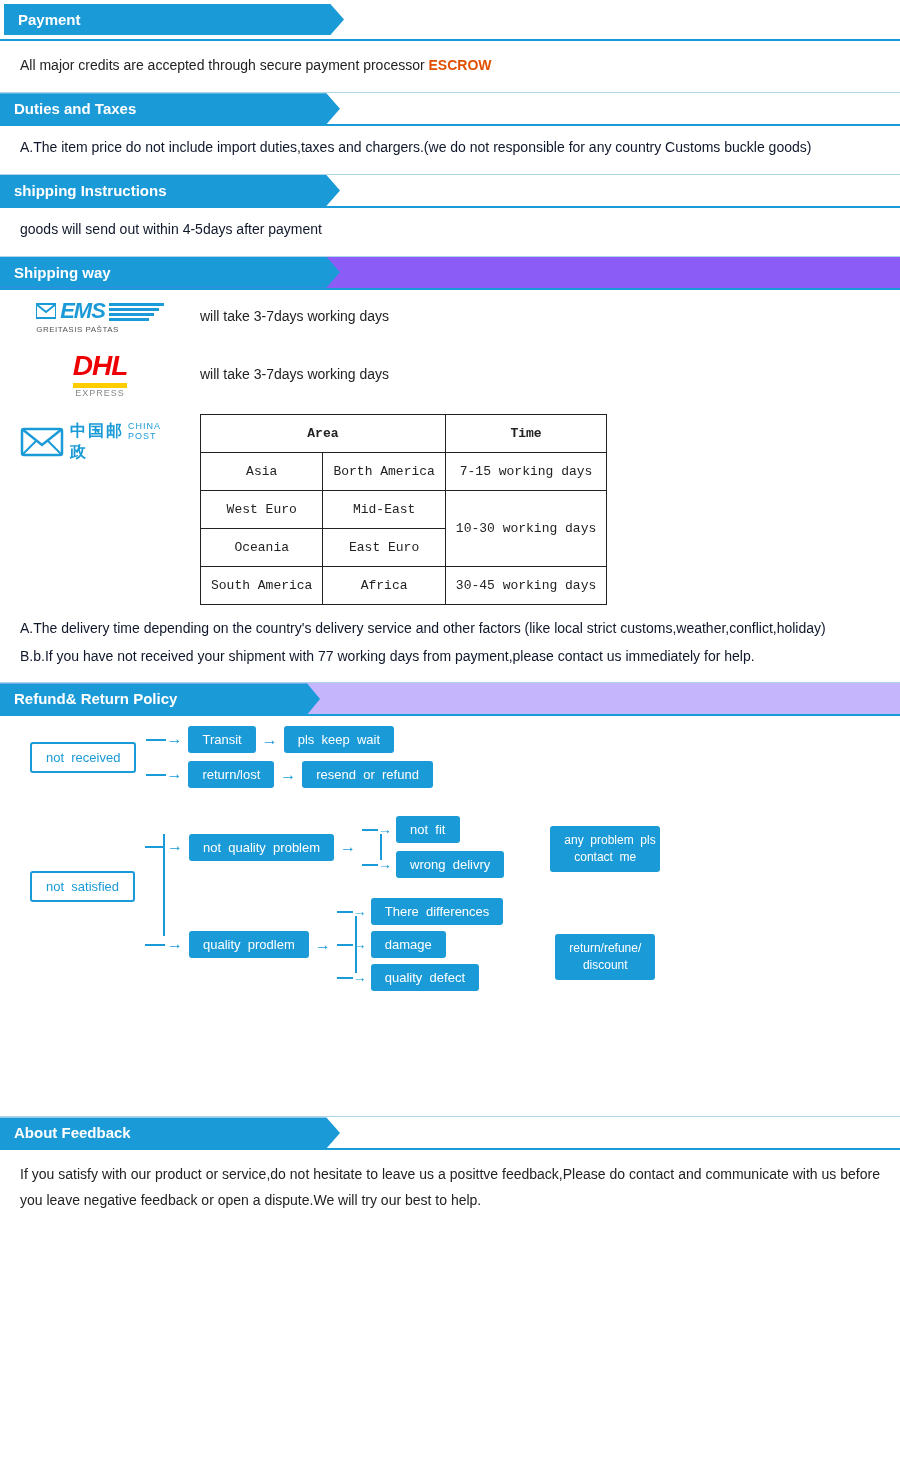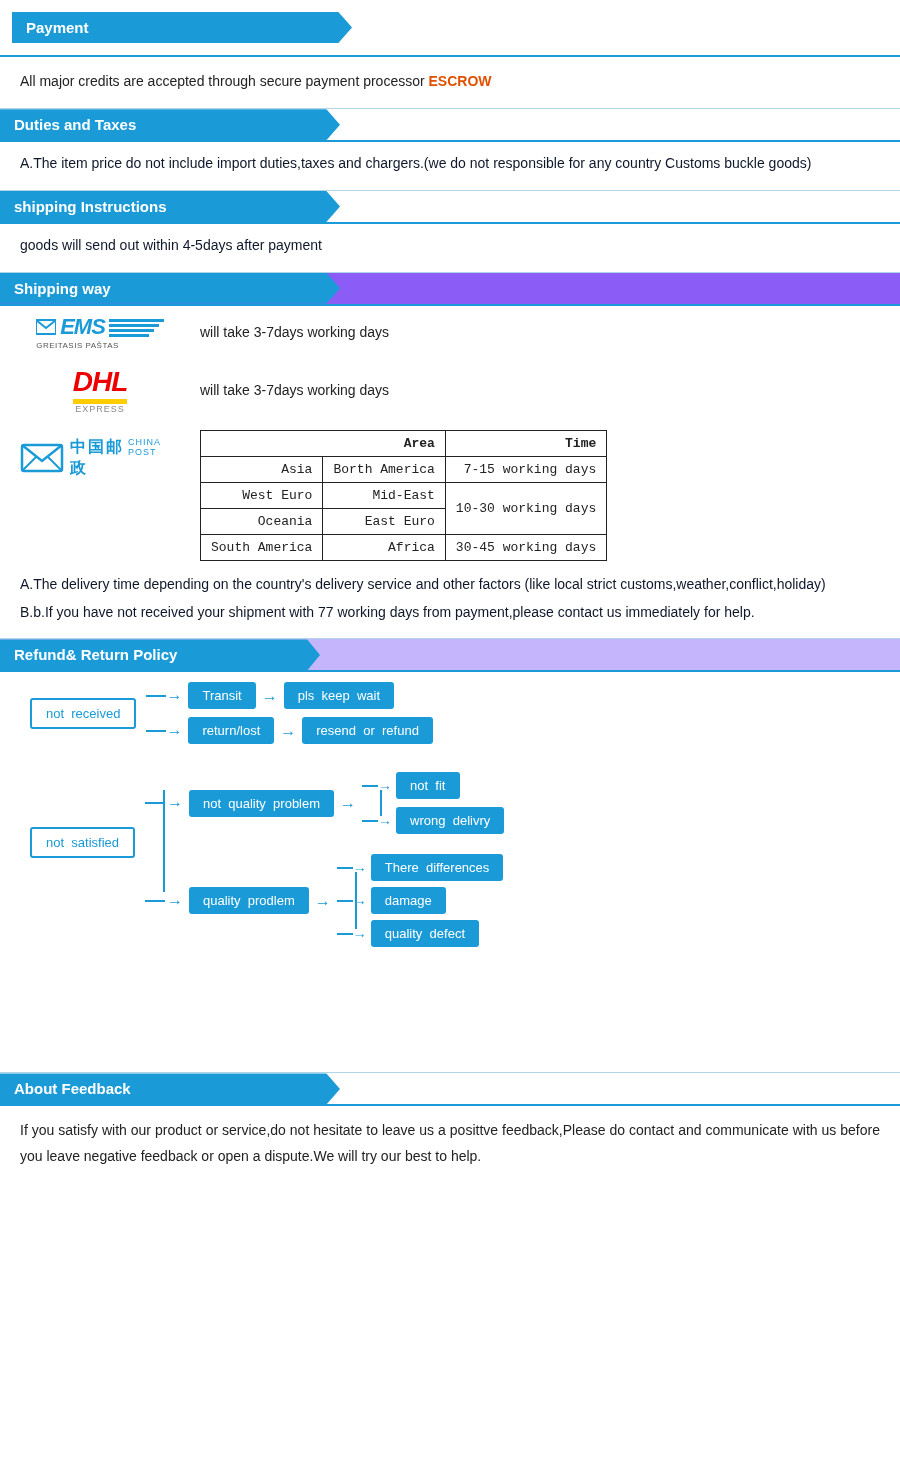--- a/index.html
+++ b/index.html
@@ -149,22 +149,22 @@
       letter-spacing: 1px;
     }
 
     .area-time-table {
       border-collapse: collapse;
       font-family: 'Courier New', monospace;
       font-size: 13px;
     }
     .area-time-table td, .area-time-table th {
       border: 1.5px solid #222;
-      padding: 5px 10px;
-      text-align: right;
+      padding: 11px 10px;
+      text-align: center;
     }
     .area-time-table th {
       font-weight: bold;
       background: #fff;
     }
 
     .china-post-section {
       display: flex;
       align-items: flex-start;
       padding: 8px 20px;
@@ -204,21 +204,21 @@
       padding: 10px 10px 20px 10px;
       position: relative;
       min-height: 400px;
     }
 
   </style>
 </head>
 <body>
 
 <div>
-  <div class="section-header-row" style="padding:12px; background:#fff;">
+  <div class="section-header-row" style="padding:4px; background:#fff;">
     <div class="section-header">
       <span>Payment</span>
     </div>
   </div>
   <hr class="horiz-line">
   <div class="payment-text">
     <span>All  major  credits  are  accepted  through  secure  payment  processor</span>
     <span class="escrow">ESCROW</span>
   </div>
 </div>
@@ -449,20 +449,25 @@
             </div>
             <div style="display:flex; align-items:center; gap:4px;">
               <div style="width:16px; height:2px; background:#1a9ad7;"></div>
               <div style="color:#1a9ad7; font-size:14px; margin:-1px 0 0 -4px;">→</div>
               <div class="flow-box">quality&nbsp;&nbsp;defect</div>
             </div>
           </div>
         </div>
       </div>
 
+      <div style="display:flex; flex-direction:column; gap:16px; margin-left:20px; margin-top:10px; align-items:center;">
+        <div class="flow-box" style="text-align:center; line-height:1.4; max-width:110px; white-space:normal; font-size:12px;">any&nbsp;&nbsp;problem&nbsp;&nbsp;pls<br>contact&nbsp;&nbsp;me</div>
+        <div style="height:30px;"></div>
+        <div class="flow-box" style="text-align:center; line-height:1.4; max-width:110px; white-space:normal; font-size:12px;">return/refune/<br>discount</div>
+      </div>
     </div>
   </div>
 </div>
 
 <hr class="divider">
 
 <div>
   <div style="padding:0; background:#fff;">
     <div class="section-header">
       <span>About Feedback</span>

